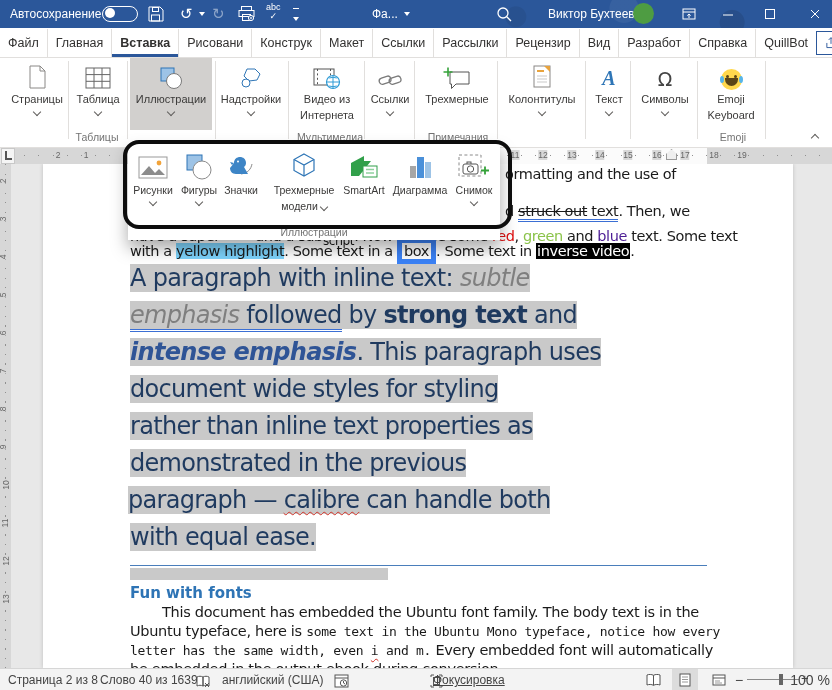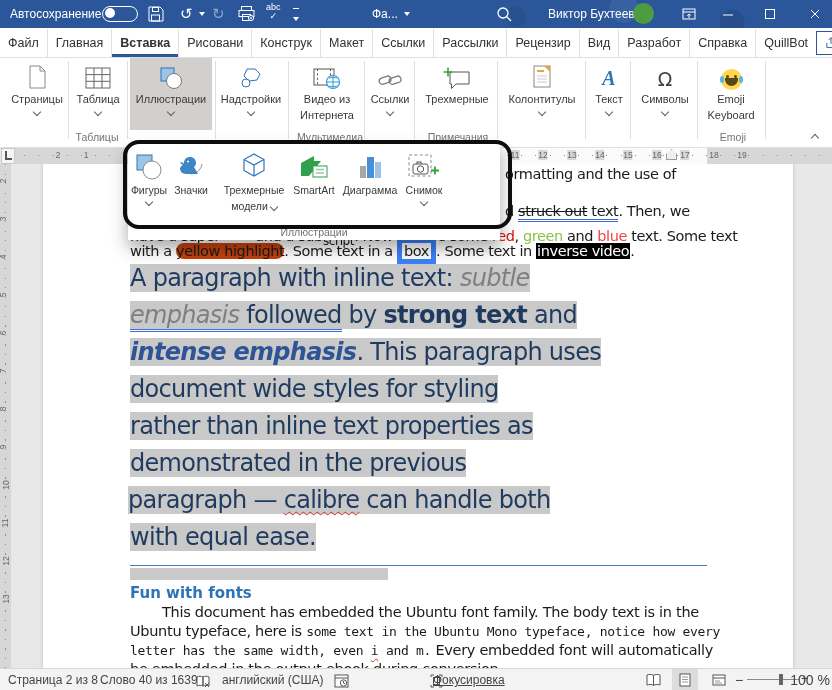--- a/index.html
+++ b/index.html
@@ -54,24 +54,24 @@
   .vruler{left:0;top:164px;width:11px;height:504px;background:#d7d7d7;z-index:5;}
   .vruler .ticks{position:absolute;left:5px;top:0;width:1px;height:100%;
       background:repeating-linear-gradient(180deg,#909090 0 1px,transparent 1px 9.5px);}
   .vnum{position:absolute;left:1px;font-size:8.5px;color:#666;transform:rotate(-90deg);background:#d7d7d7;}
   
   .page{left:43px;top:164px;width:750px;height:504px;background:#fff;z-index:1;overflow:hidden;box-shadow:0 0 4px rgba(0,0,0,.18);}
   .doc{font-family:"DejaVu Sans",sans-serif;color:#1a1a1a;white-space:nowrap;}
   .f16{font-size:14.5px;letter-spacing:-0.4px;}
   .strike{text-decoration:line-through;}
   .gram{border-bottom:3px double #3b6fd4;}
-  .hl{background:#c2410c;border-radius:8px;}
+  .hl{background:#7dd3fc;}
   .boxy{border:5px solid #3b82f6;padding:0 2px;}
   .inv{background:#000;color:#fff;padding:0 1px;}
-  .red{color:#e01010;}.green{color:#8bc34a;}.blue{color:#ef4444;}
+  .red{color:#e01010;}.green{color:#8bc34a;}.blue{color:#4c1d95;}
   .bigp{font-size:24px;letter-spacing:-0.7px;color:#1f3a5f;}
   .sel{background:#c9c9c9;}
   .em{color:#7f7f7f;font-style:italic;}
   .ie{color:#2f5496;font-weight:bold;font-style:italic;}
   .b{font-weight:bold;}
   .sp{text-decoration:underline wavy #d03025 1px;text-underline-offset:3px;}
   .docrule{border-top:1.6px solid #4a7ebb;}
   .h2blue{color:#2e74b5;font-weight:bold;font-size:15px;}
   .f15{font-size:14.5px;letter-spacing:-0.3px;}
   .mono{font-family:"DejaVu Sans Mono",monospace;font-size:13px;}
@@ -382,20 +382,31 @@
   <div class="abs f15" style="left:87px;top:459px;">
     <span>Ubuntu typeface, here is </span><span class="mono">some text in the Ubuntu Mono typeface, notice how every</span>
   </div>
   <div class="abs f15" style="left:87px;top:478px;">
     <span class="mono">letter has the same width, even </span><span class="mono sp">i</span><span class="mono"> and m.</span><span> Every embedded font will automatically</span>
   </div>
   <div class="abs f15" style="left:87px;top:497px;">be embedded in the output ebook during conversion.</div>
 </div>
 
 <div class="abs popup">
+  <div class="pitem" style="width:50px;">
+    <span class="ic">
+        <svg width="30" height="24" viewBox="0 0 30 24">
+          <rect x="1" y="1" width="28" height="21" fill="#fff" stroke="#999"></rect>
+          <path d="M3 19l8-9 6 7 4-4 6 6z" fill="#8c8c8c"></path>
+          <circle cx="21" cy="7" r="2.4" fill="#f2a33a"></circle>
+        </svg>
+      </span>
+    <span class="lb">Рисунки</span>
+      <span class="chev"></span>
+  </div>
   <div class="pitem" style="width:42px;">
     <span class="ic">
         <svg width="28" height="26" viewBox="0 0 28 26">
           <rect x="2" y="1" width="15" height="15" fill="#9dc3e6" stroke="#2e75b6"></rect>
           <circle cx="17" cy="16" r="9" fill="#fff" stroke="#8a8a8a"></circle>
         </svg>
       </span>
     <span class="lb">Фигуры</span>
       <span class="chev"></span>
   </div>

